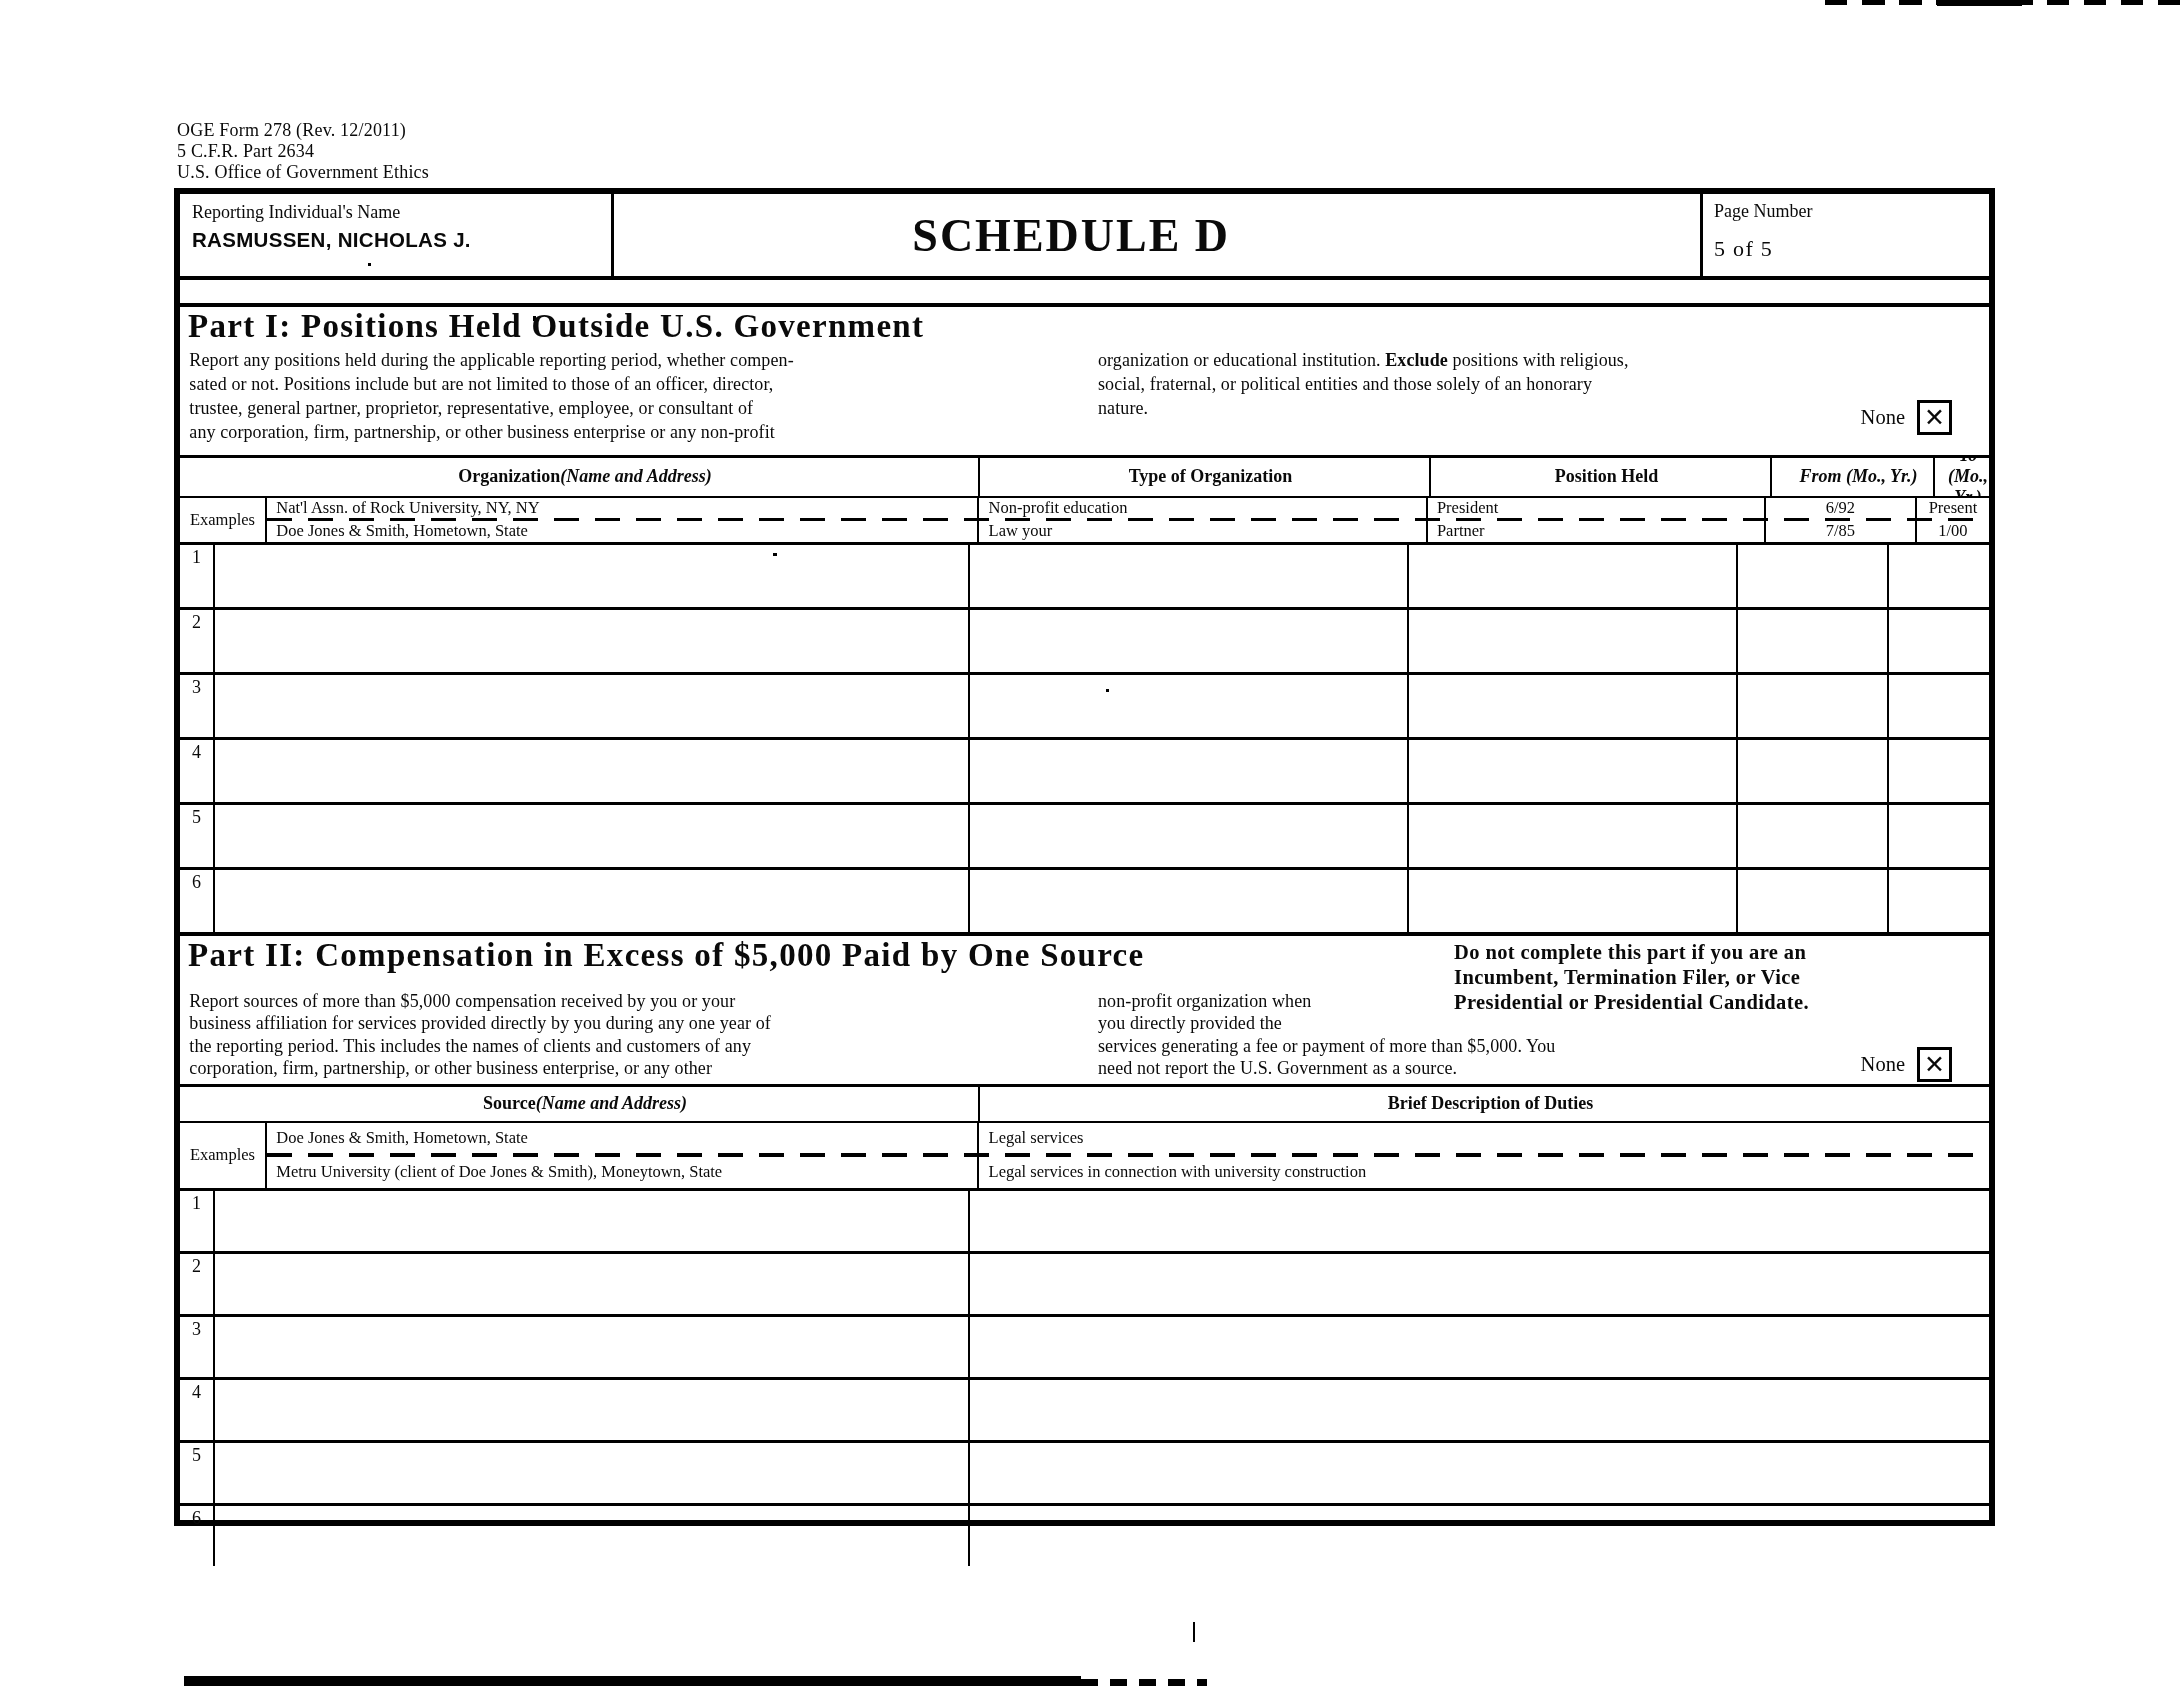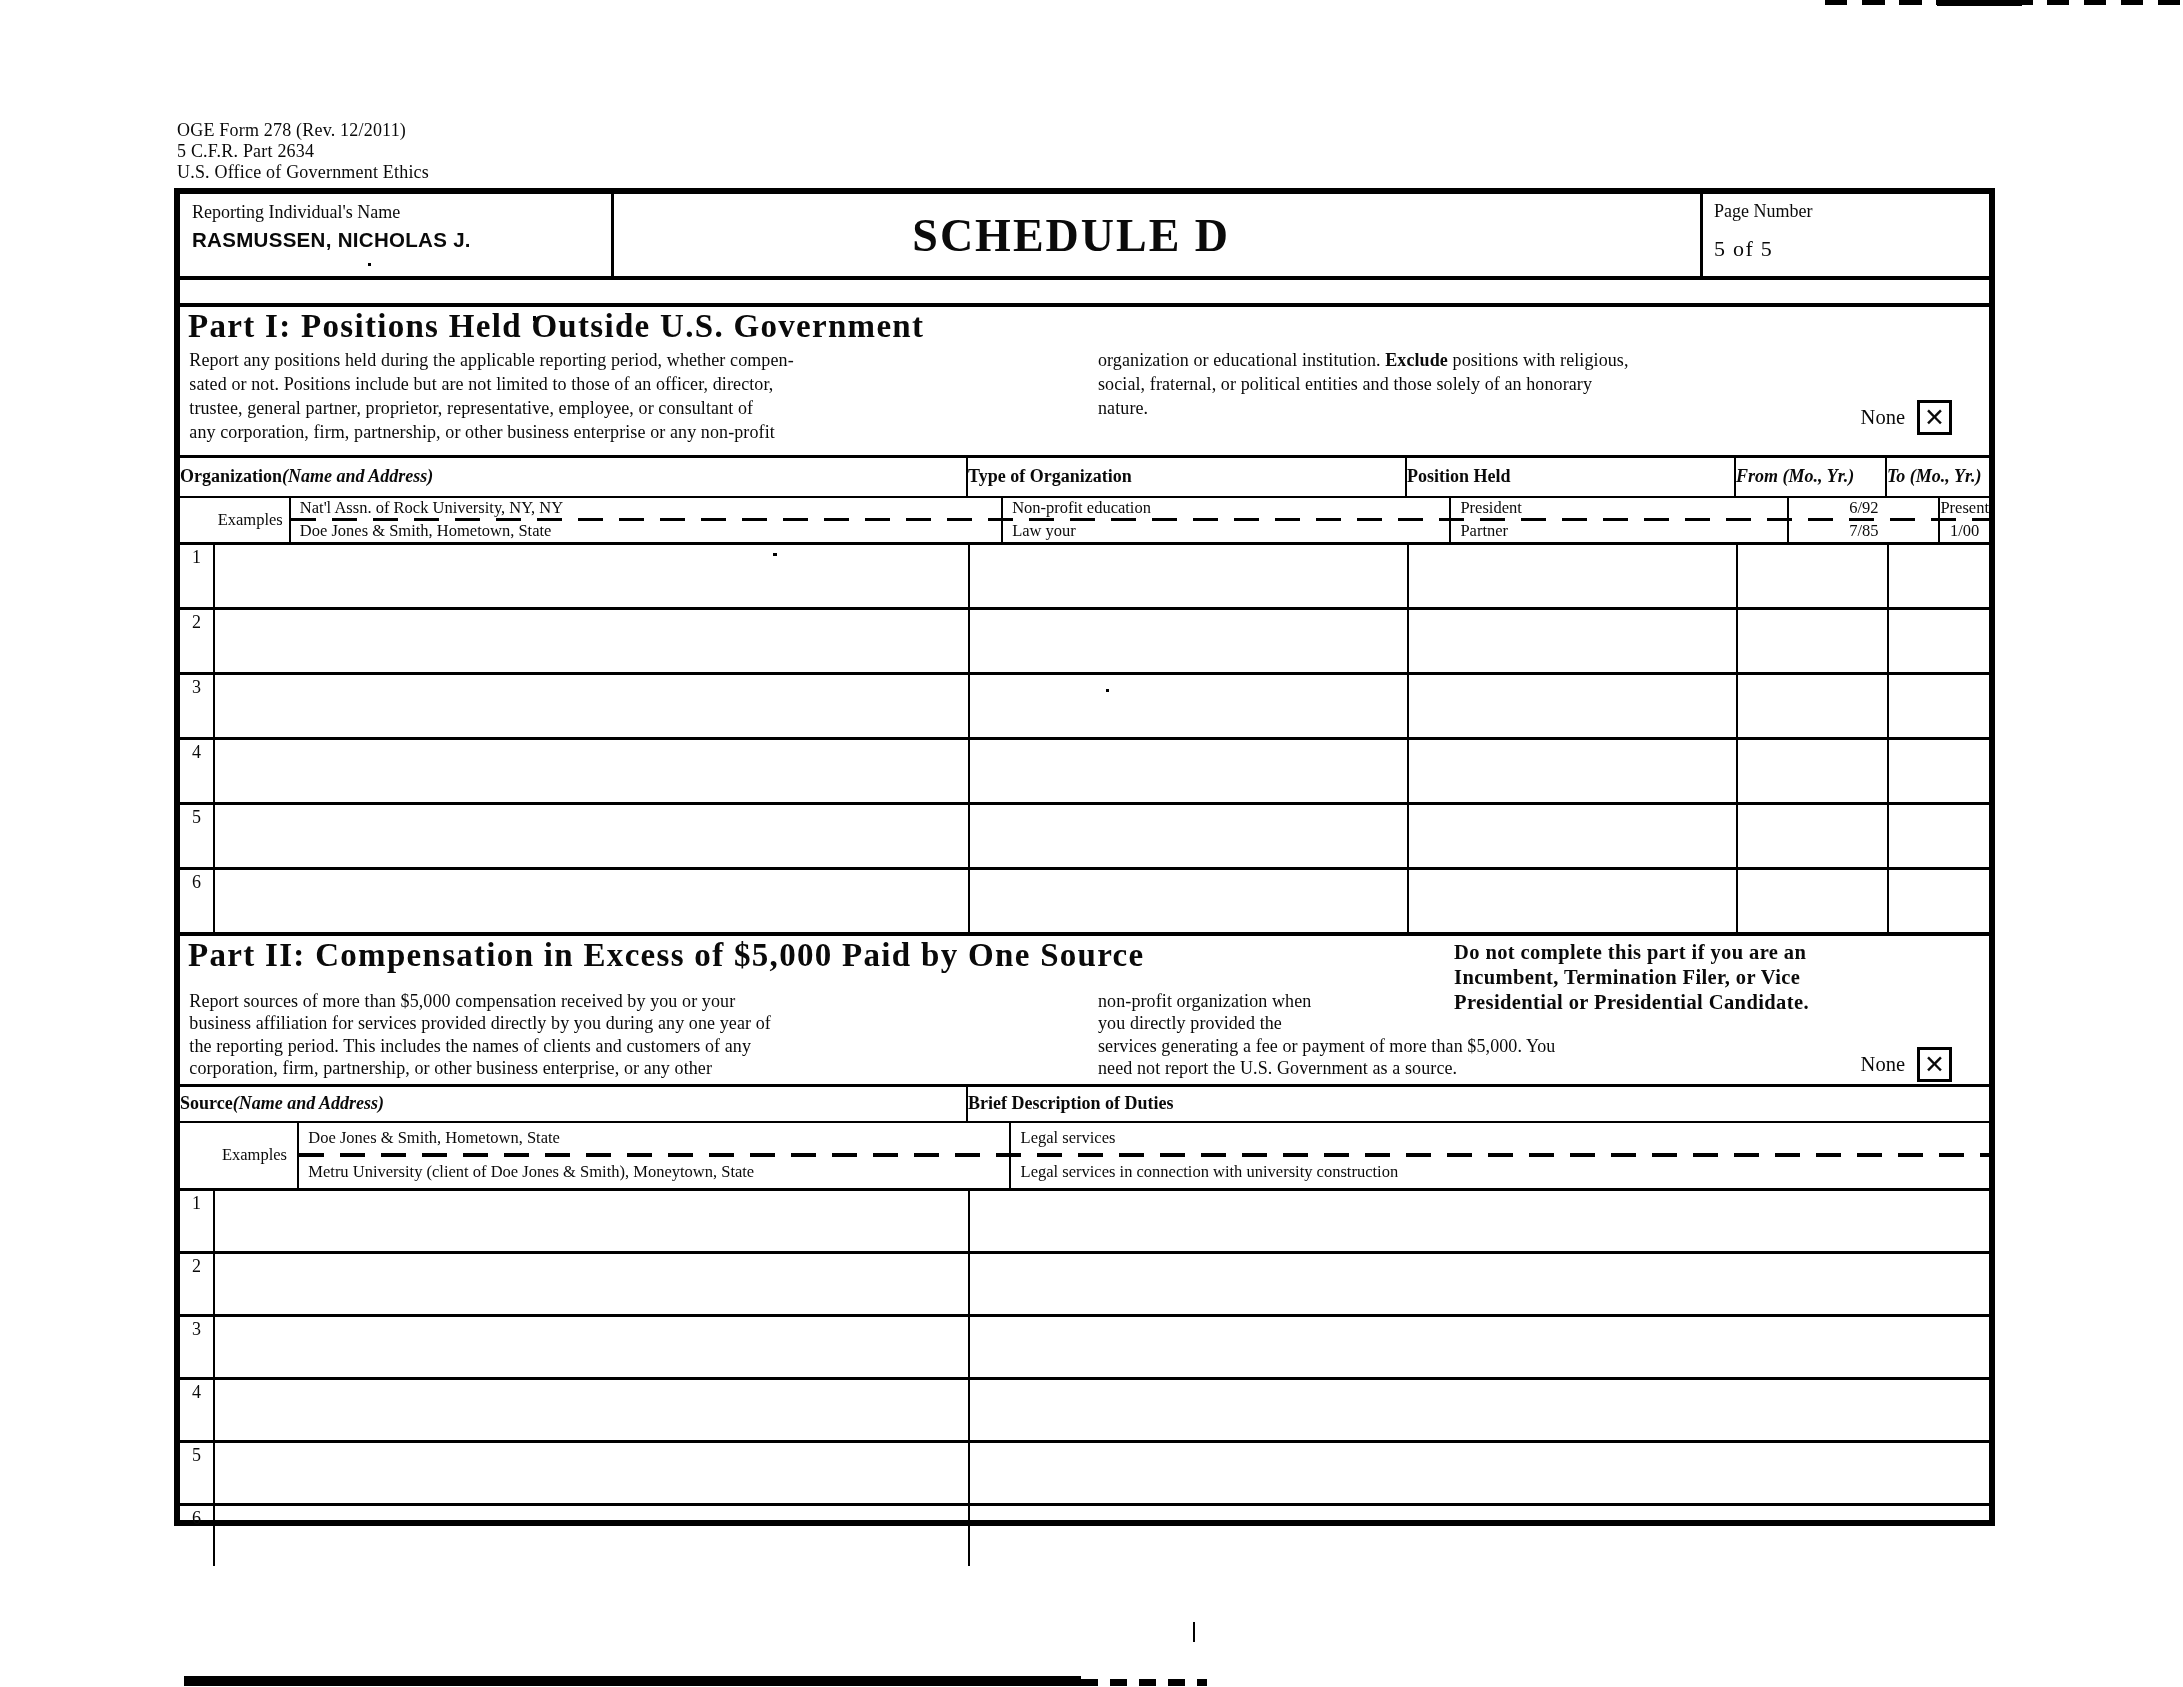--- a/index.html
+++ b/index.html
@@ -43,25 +43,25 @@
   .none-label{font-size:20.5px;}
   .cbox{width:29px;height:29px;border:3.3px solid #000;display:flex;align-items:center;justify-content:center;
     font-size:25px;font-weight:bold;line-height:1;font-family:"DejaVu Sans",sans-serif;}
   .note{font-size:20.5px;font-weight:bold;line-height:25px;letter-spacing:0.4px;}
   
   .trow{display:flex;border-bottom:3.3px solid #000;}
   .c{border-right:2.6px solid #000;overflow:hidden;}
   .c.last{border-right:none;flex:1;}
   .th{font-size:18px;font-weight:bold;text-align:center;}
   .thead{height:38px;border-bottom:2.6px solid #000;align-items:center;display:flex;}
-  .thead .c{height:100%;display:flex;align-items:center;}
+  .thead .c{height:100%;display:flex;align-items:center;justify-content:center;padding-left:12px;}
   .ital{font-style:italic;font-weight:bold;}
   .ex-block{display:flex;border-bottom:3.3px solid #000;}
   .ex-label{width:85px;border-right:2.6px solid #000;display:flex;align-items:center;justify-content:center;
-    font-size:16.5px;padding-left:32px;}
+    font-size:16.5px;}
   .ex-rows{flex:1;display:flex;flex-direction:column;}
   .ex-row{display:flex;flex:1;}
   .ex-div{height:3.3px;background:repeating-linear-gradient(90deg,#000 0 25px,transparent 25px 41px);}
   .ex-cell{font-size:16.5px;padding-left:9.3px;display:flex;align-items:center;}
   .ex-cell.ctr{justify-content:center;padding-left:0;}
   .num-cell{width:33px;border-right:2.6px solid #000;font-size:18px;text-align:center;padding-top:2.6px;}
   .w1188{width:786px;} .w1060{width:701px;} .w1138{width:753px;}
   .w660{width:437px;} .w495{width:327px;} .w225{width:149px;}
   .drow-p1{height:62px;}
   .drow-p2{height:60px;}

